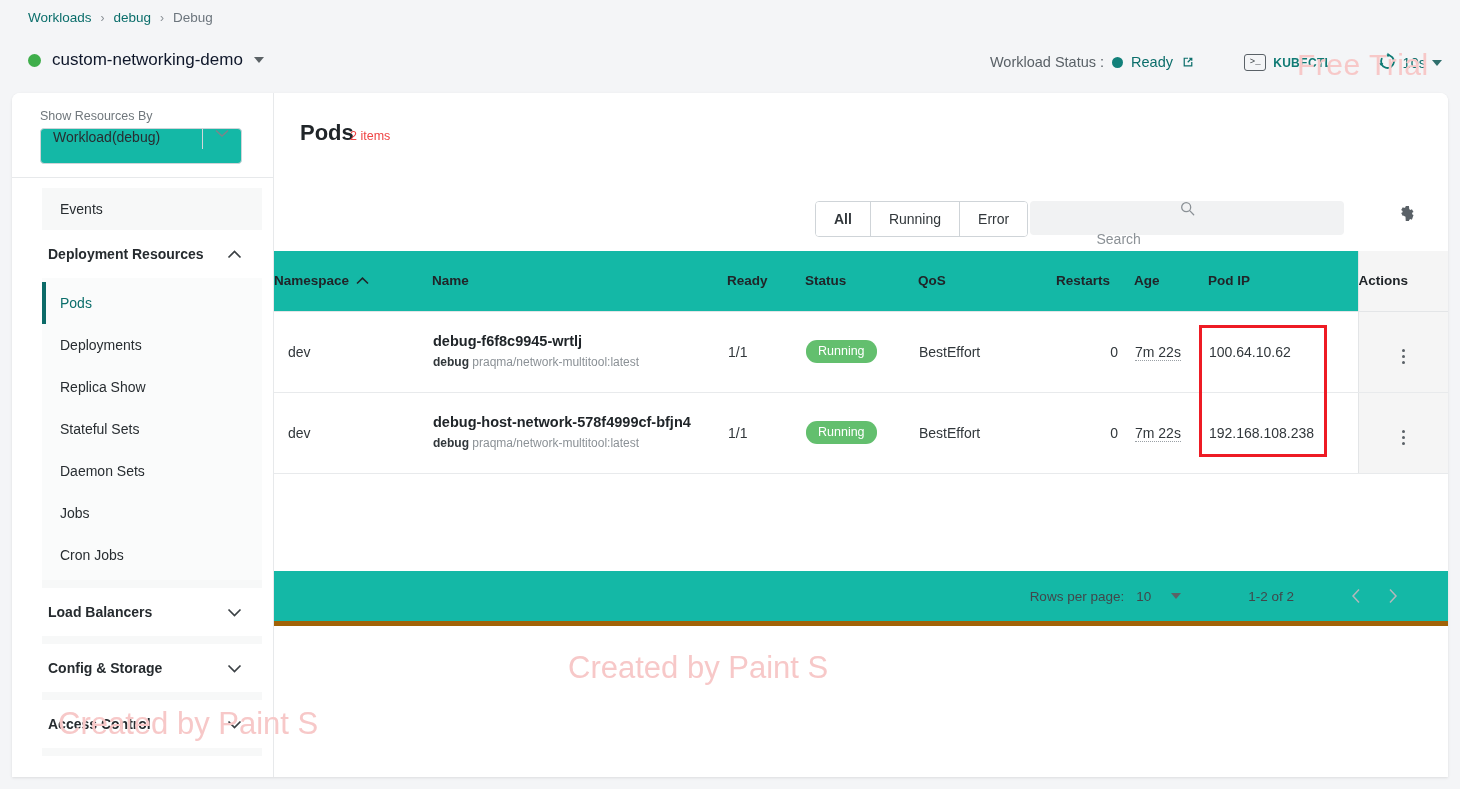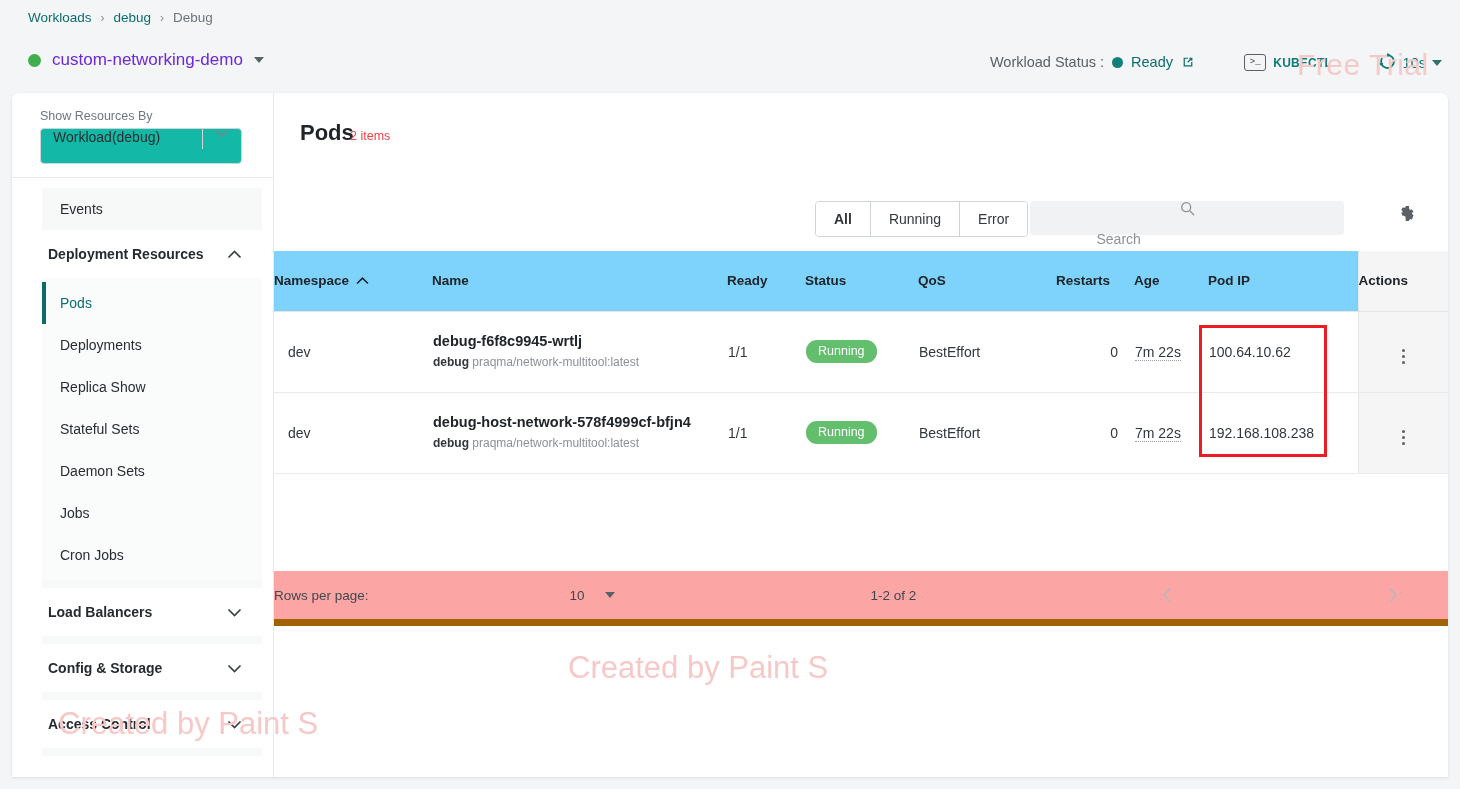--- a/index.html
+++ b/index.html
@@ -36,21 +36,21 @@
     font-size: 13.5px; line-height: 20px;
     display: flex; align-items: center; gap: 9px;
   }
   .crumb-link { color: #0b6e6b; text-decoration: none; }
   .crumb-sep { color: #8a9096; font-size: 12px; }
   .crumb-current { color: #6c757d; }
 
   .wl-title {
     position: absolute; left: 28px; top: 50px;
     display: flex; align-items: center; gap: 11px;
-    font-size: 17px; color: #6d28d9;
+    font-size: 17px; color: #0f172a;
   }
   .dot-green { width: 13px; height: 13px; border-radius: 50%; background: #3fae4b; display: inline-block; }
   .caret { width: 0; height: 0; border-left: 5px solid transparent; border-right: 5px solid transparent; border-top: 6px solid #5b6266; }
   .caret-teal { border-top-color: #2f6f6d; }
 
   .status-wrap {
     position: absolute; right: 265px; top: 54px;
     display: flex; align-items: center; gap: 8px;
     font-size: 14.5px; color: #5a6167;
   }
@@ -154,21 +154,21 @@
     position: absolute; left: 1118px; top: 108px; width: 28px; height: 28px;
     display: flex; align-items: center; justify-content: center; cursor: pointer;
   }
 
   
   .table-wrap { position: absolute; left: 0; top: 158px; width: 1174px; }
   table.pods { width: 1174px; border-collapse: collapse; table-layout: fixed; }
   table.pods th {
     text-align: left; font-size: 13.5px; font-weight: bold; color: #202529;
     padding: 0 0 0 0; height: 60px; vertical-align: middle;
-    border-bottom: 1px solid #e3e5e7; background: #7dd3fc;
+    border-bottom: 1px solid #e3e5e7; background: #14b8a6;
   }
   table.pods td {
     font-size: 14px; color: #31373b; height: 81px; vertical-align: middle;
     border-bottom: 1px solid #e8eaec; background: #fff;
   }
   .col-ns { width: 158px; padding-left: 14px; }
   .col-name { width: 295px; }
   .col-ready { width: 78px; }
   .col-status { width: 113px; }
   .col-qos { width: 138px; }
@@ -194,23 +194,23 @@
 
   
   .annot {
     position: absolute; left: 1199px; top: 325px; width: 128px; height: 132px;
     border: 3px solid #ee1b24; z-index: 6; pointer-events: none;
   }
 
   
   .pagination {
     position: absolute; left: 0; top: 478px; width: 1174px; height: 55px;
-    display: flex; align-items: center; justify-content: space-between; gap: 0;
+    display: flex; align-items: center; justify-content: flex-end; gap: 0;
     padding-right: 38px; font-size: 13.5px; color: #41474b;
-    border-bottom: 7px solid #a16207; background: #fca5a5;
+    border-bottom: 5px solid #a16207; background: #14b8a6;
   }
   .rpp-label { margin-right: 12px; }
   .rpp-select { display: inline-flex; align-items: center; gap: 20px; cursor: pointer; margin-right: 44px; }
   .range-label { margin-right: 44px; margin-left: 23px; }
   .pg-btn { width: 36px; height: 36px; display: flex; align-items: center; justify-content: center; cursor: pointer; }
 </style>
 </head>
 <body>
 
 <div class="page">

